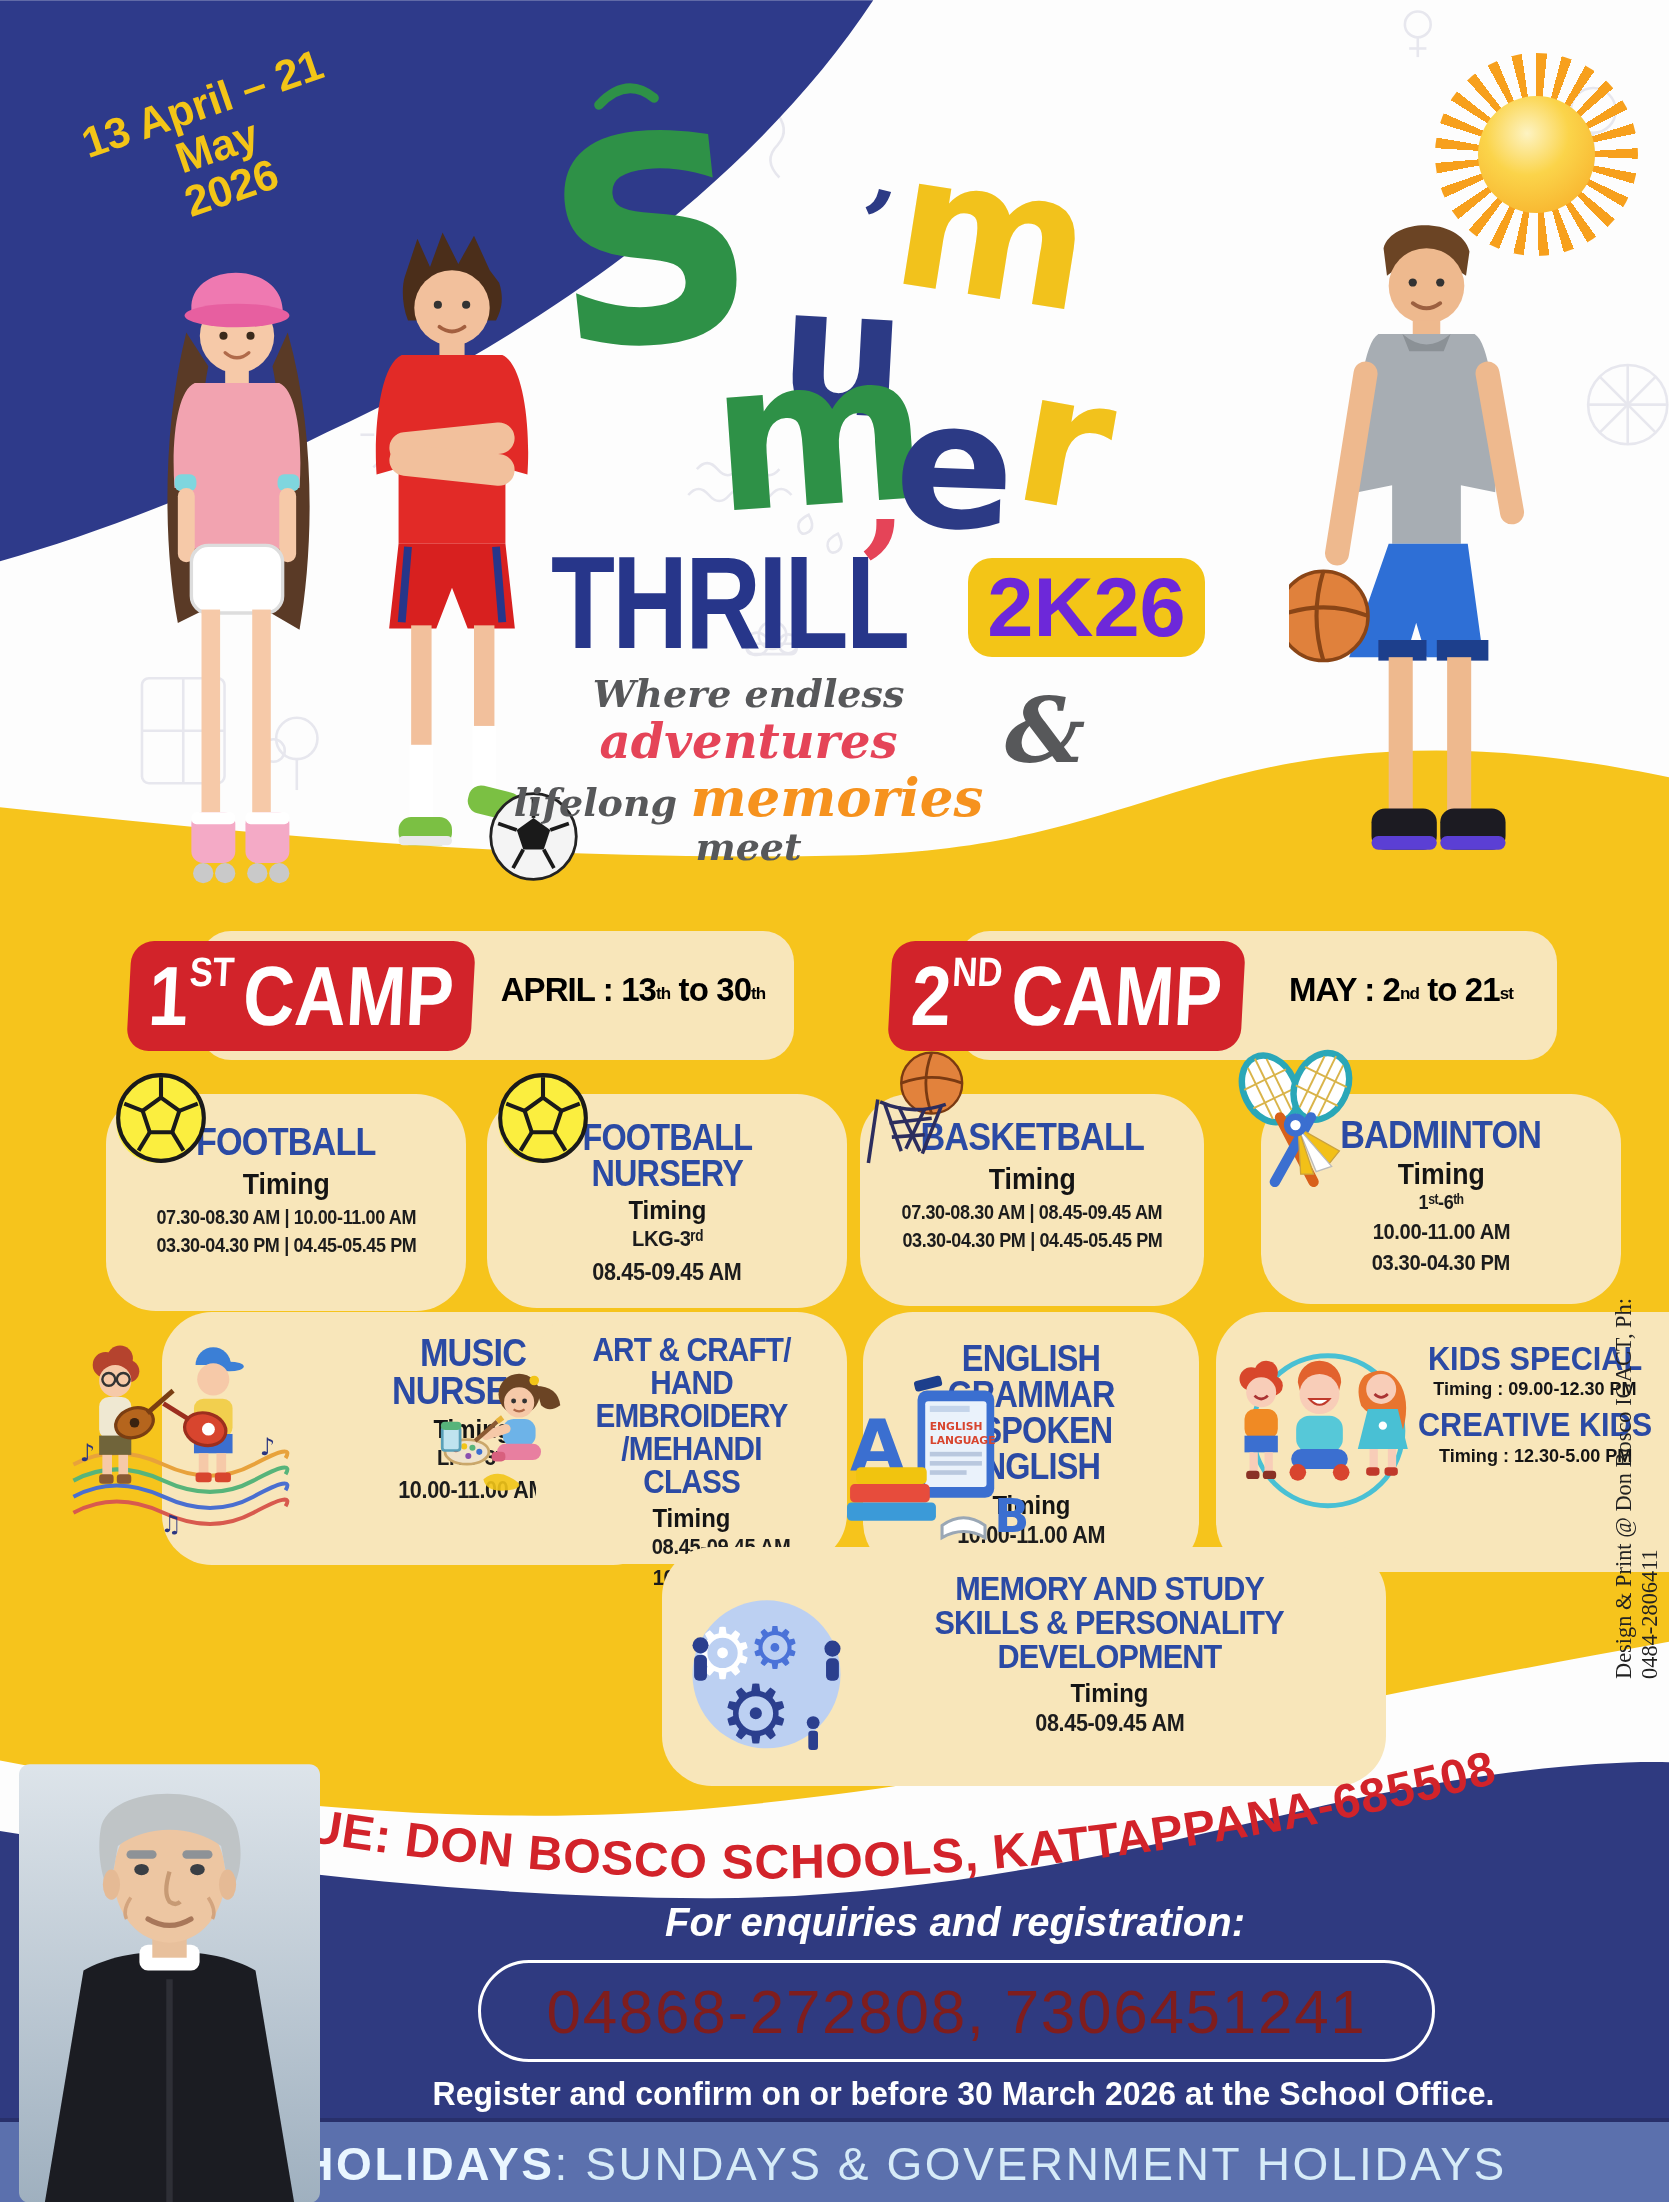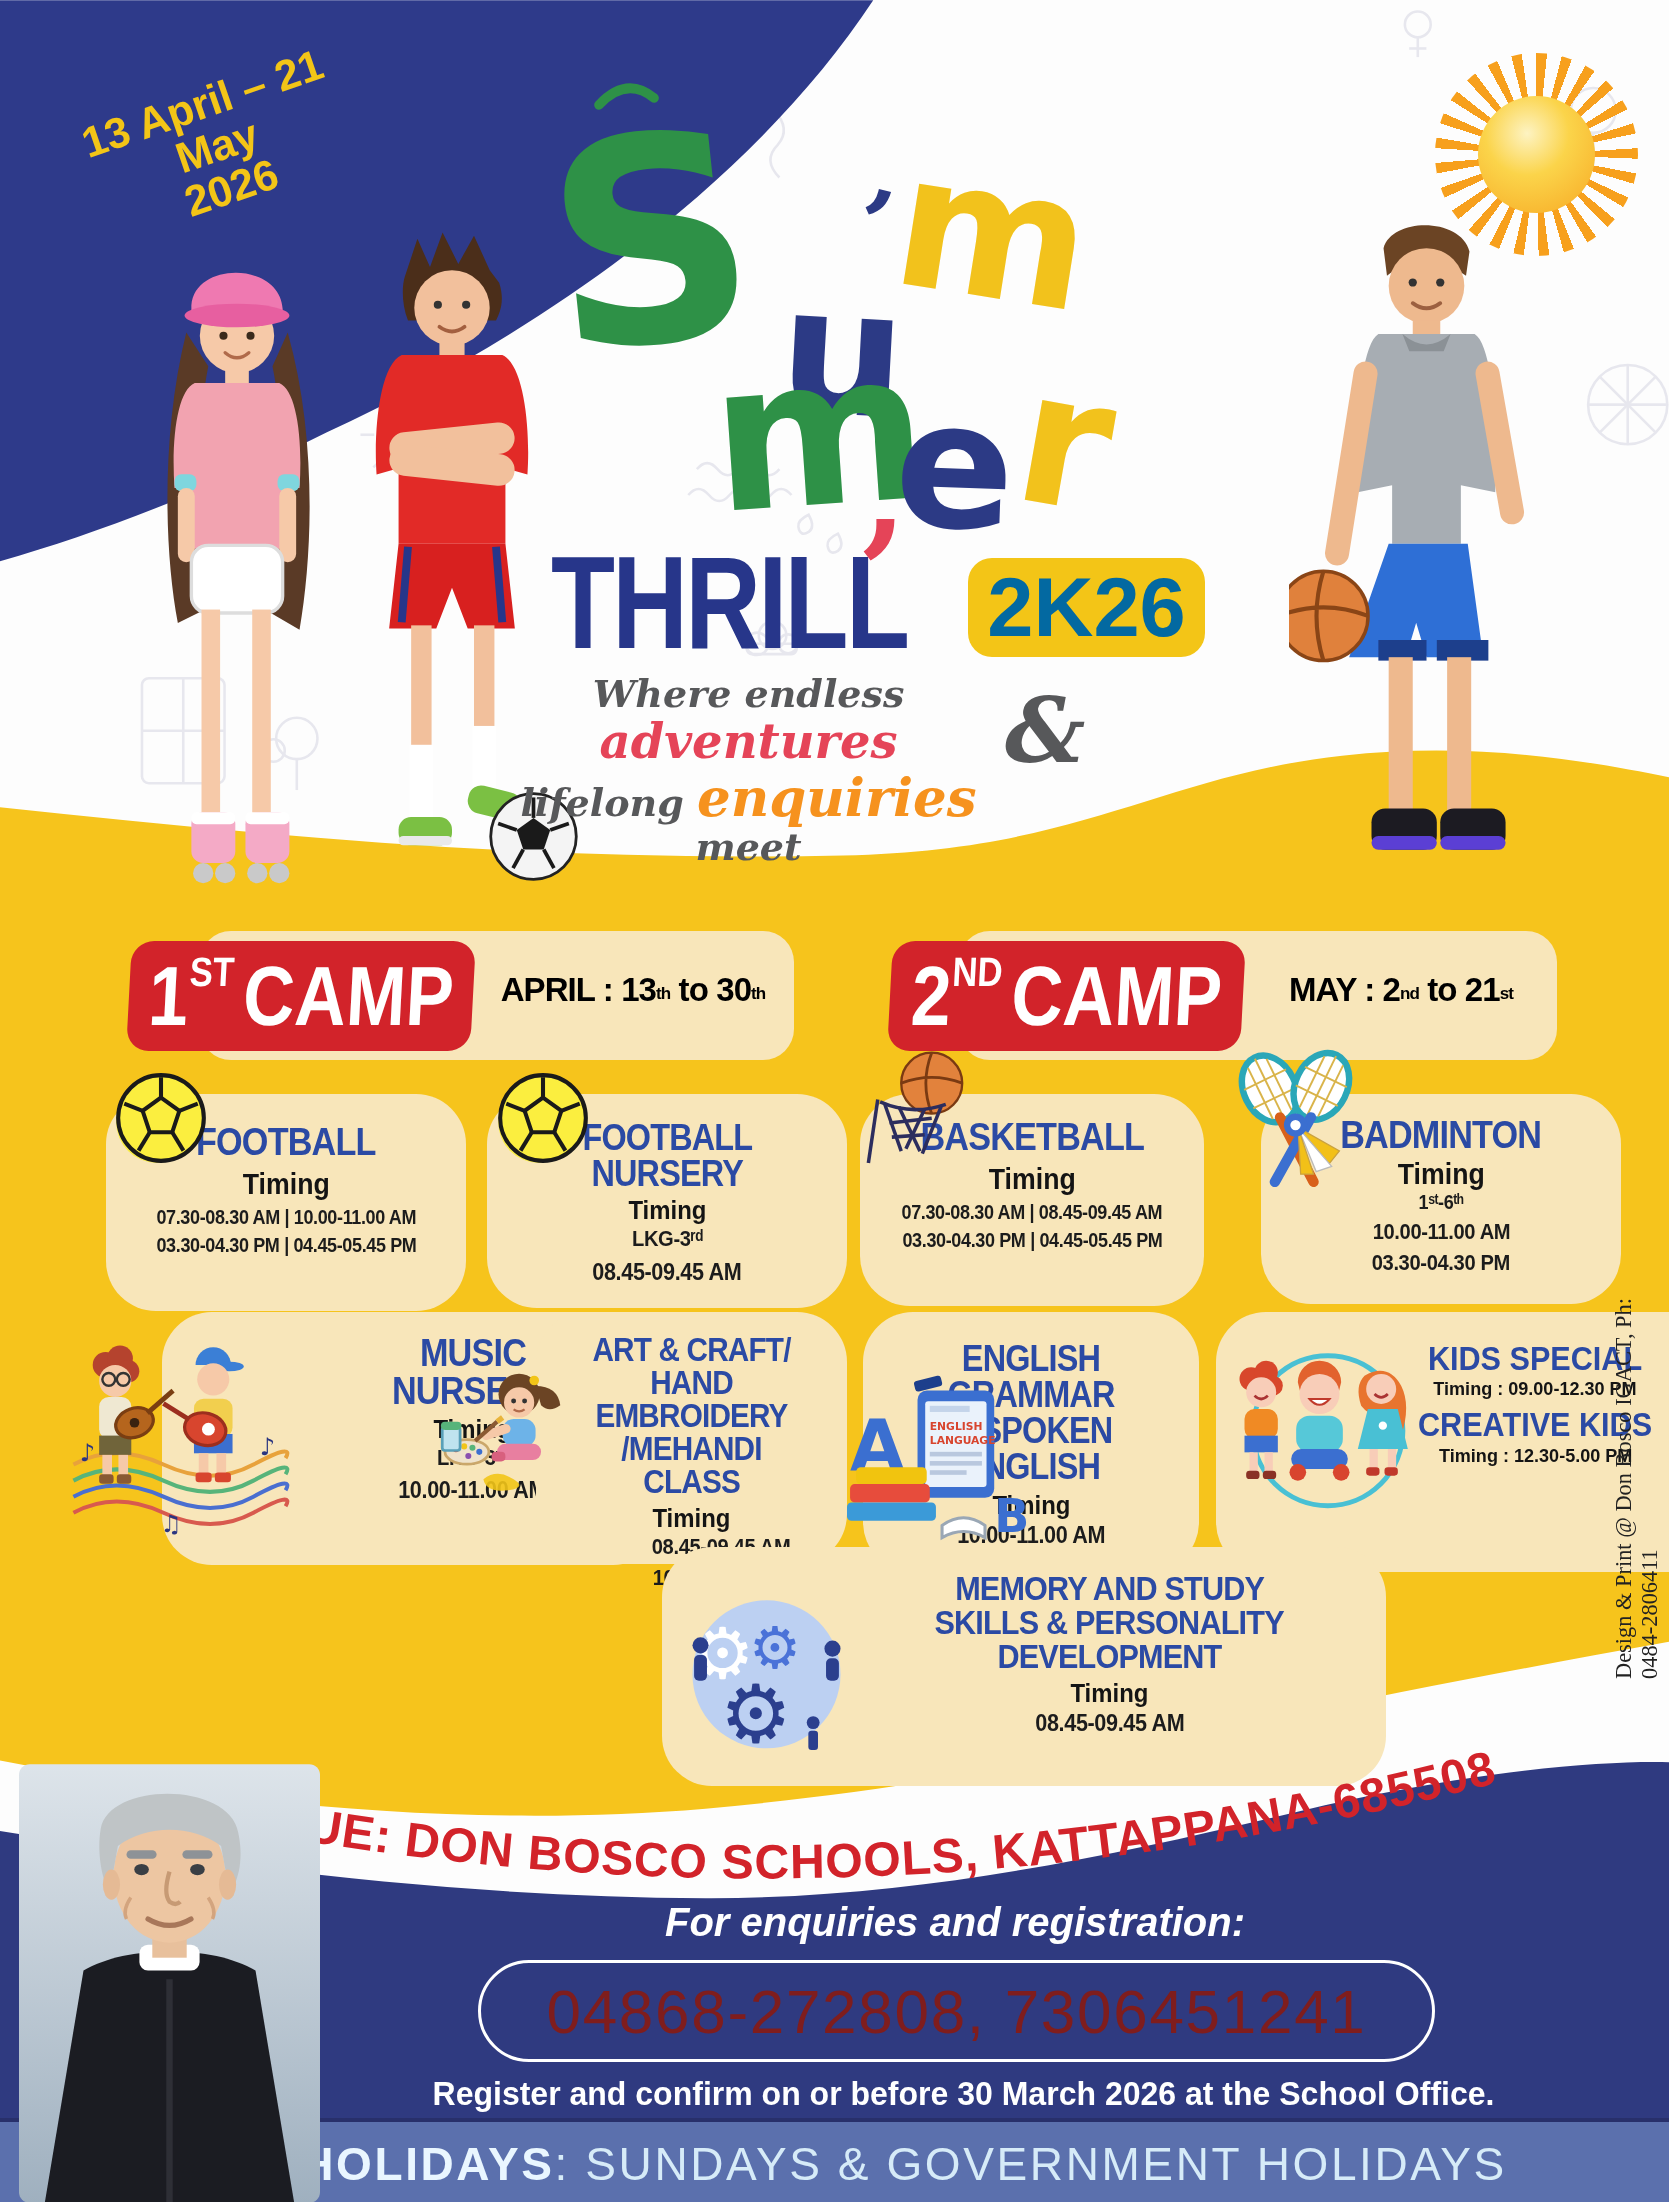--- a/index.html
+++ b/index.html
@@ -30,21 +30,21 @@
   .ltr-r{left:1020px;top:368px;font-size:185px;color:#f2c21c;transform:rotate(10deg);}
   .acc-comma{left:862px;top:418px;font-size:129px;color:#e54458;font-weight:bold;z-index:4;
              font-family:"DejaVu Serif",serif;}
   .acc-apos{left:857px;top:169px;font-size:95px;color:#2c3a85;font-weight:bold;z-index:4;transform:rotate(14deg);
             font-family:"DejaVu Serif",serif;}
 
   .thrill{left:551px;top:527px;font-size:131px;font-weight:bold;color:#27368a;letter-spacing:-3.4px;
           transform:scaleX(.8);transform-origin:left top;z-index:4;}
   .year-badge{left:968px;top:558px;width:237px;height:99px;background:#f3c517;border-radius:24px;
               display:flex;align-items:center;justify-content:center;z-index:4;}
-  .year-badge span{font-size:83px;font-weight:bold;color:#0369a1;}
+  .year-badge span{font-size:83px;font-weight:bold;color:#6d28d9;}
 
   
   .tagline{left:482px;top:673px;width:533px;text-align:center;z-index:4;
            font-family:"DejaVu Serif","Liberation Serif",serif;font-style:italic;font-weight:bold;
            color:#57585a;line-height:1.1;}
   .tagline .row1{font-size:38px;}
   .tagline .row2{font-size:38px;}
   .tw-adv{color:#e54458;font-size:48px;}
   .tw-mem{color:#f6921e;font-size:53px;}
   .amp{left:1005px;top:678px;font-size:89px;color:#57585a;z-index:4;
@@ -303,21 +303,21 @@
   <div class="abs thrill">THRILL</div>
   <div class="abs year-badge">
     <span>2K26</span>
   </div>
 
   <div class="abs tagline">
     <div class="row1">
       <span>Where endless </span><span class="tw-adv">adventures</span>
     </div>
     <div class="row2">
-      <span>lifelong </span><span class="tw-mem">enquiries</span><span> meet</span>
+      <span>lifelong </span><span class="tw-mem">memories</span><span> meet</span>
     </div>
   </div>
   <span class="abs amp">&amp;</span>
 
   <div class="abs camp-cream cream-1"></div>
   <div class="abs camp-badge badge-1">
     <div class="inner">
       <span class="num">1</span>
       <span class="bsup">ST</span>
       <span class="word">CAMP</span>

